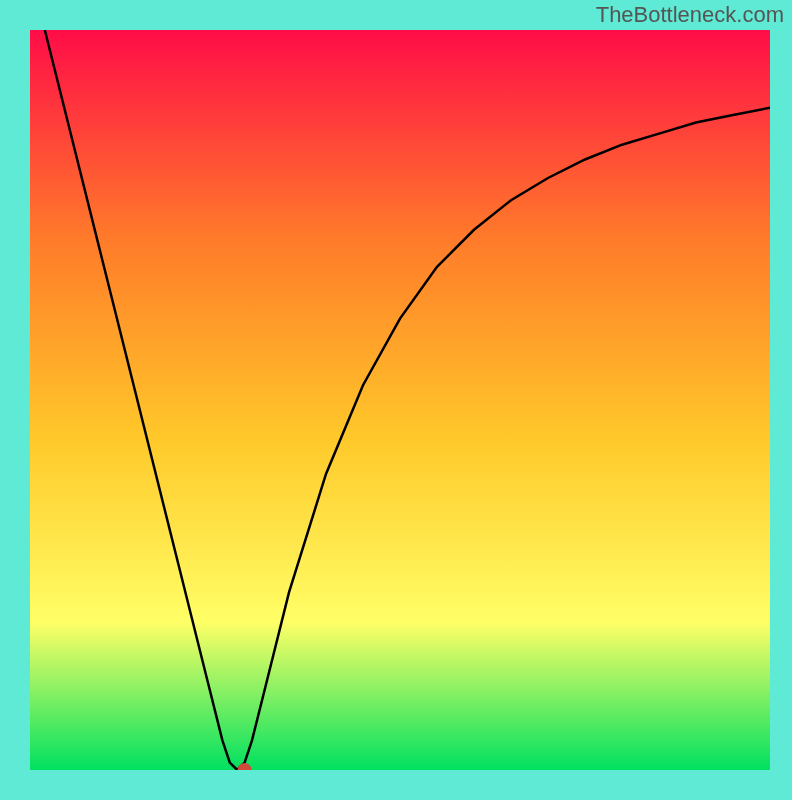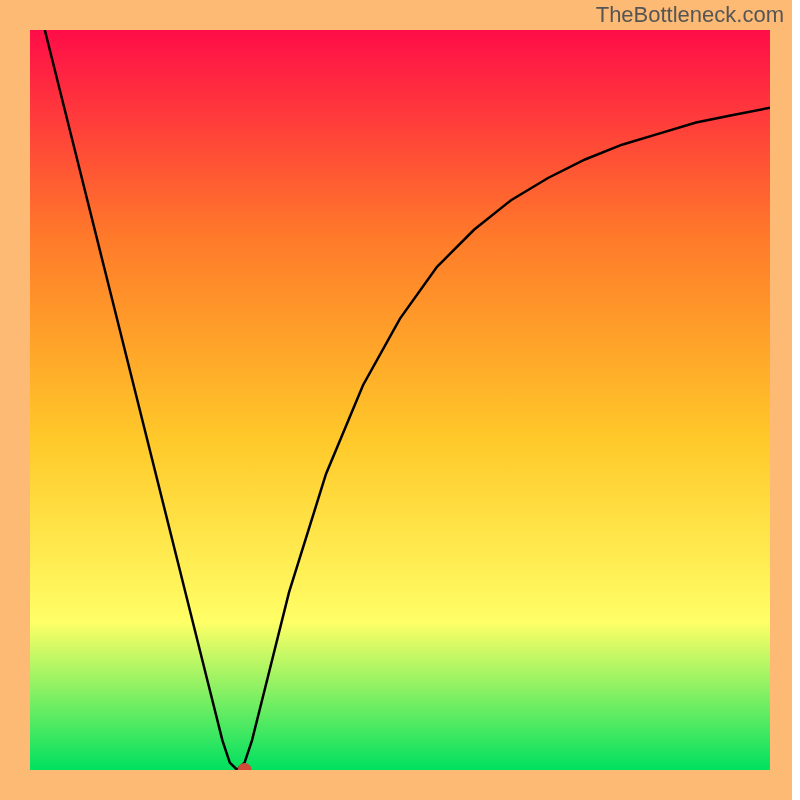--- a/index.html
+++ b/index.html
@@ -7,21 +7,21 @@
     padding: 0;
     width: 800px;
     height: 800px;
     overflow: hidden;
     font-family: Arial, sans-serif;
   }
   .chart-container {
     position: relative;
     width: 792px;
     height: 800px;
-    background: #fdba74;
+    background: #5eead4;
     text-align: center;
   }
   .watermark {
     position: absolute;
     top: 2px;
     right: 8px;
     color: #555;
     font-size: 22px;
     font-weight: 500;
     z-index: 10;

